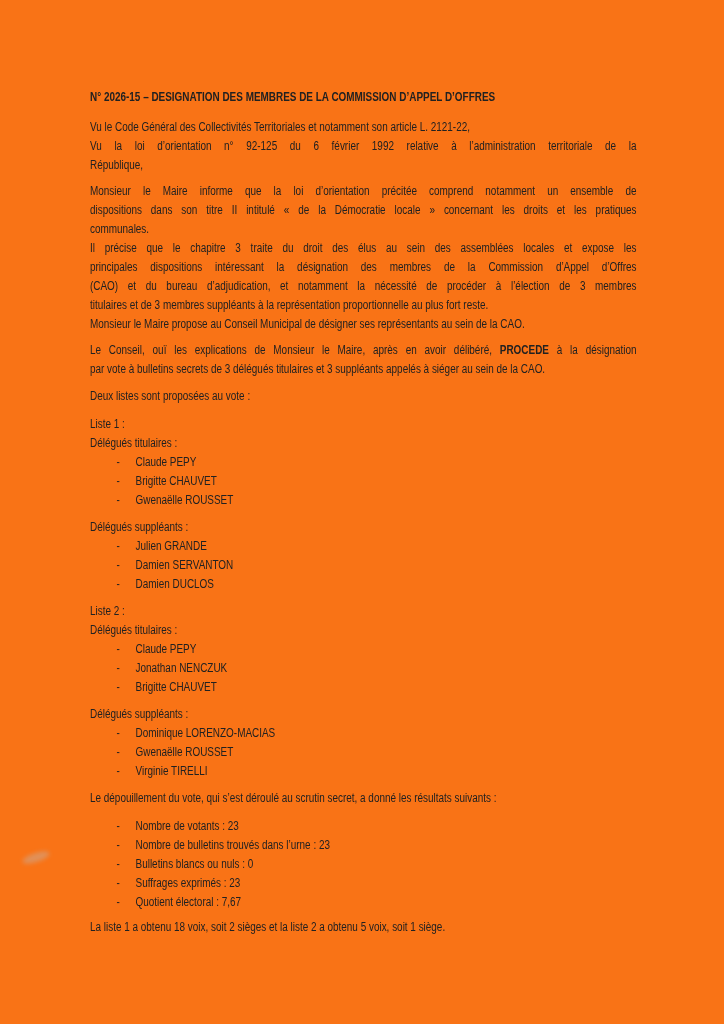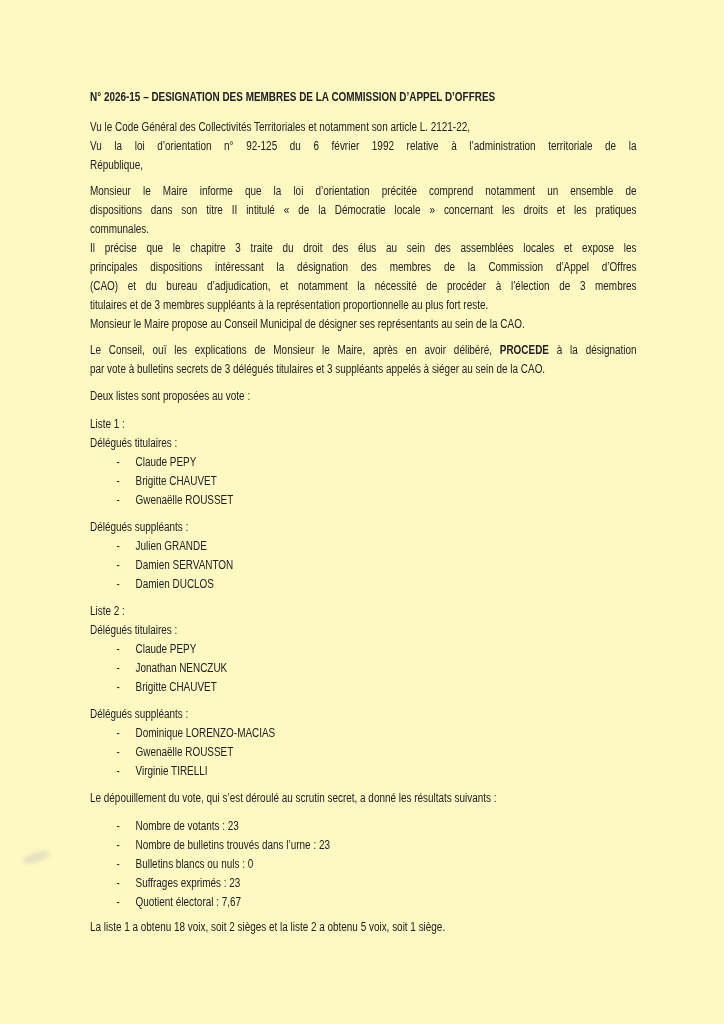--- a/index.html
+++ b/index.html
@@ -4,21 +4,21 @@
 <style>
   html, body { margin: 0; padding: 0; }
   body {
     width: 724px; height: 1024px;
     background: #ffffff;
     overflow: hidden;
   }
   .page {
     position: relative;
     width: 724px; height: 1024px;
-    background: #fef9c3;
+    background: #f97316;
     font-family: "Liberation Sans", "DejaVu Sans", sans-serif;
     font-size: 12px;
     line-height: 19px;
     color: #212121;
   }
   
   .doc {
     position: absolute;
     left: 90px; top: 88px;
     width: 660px;

